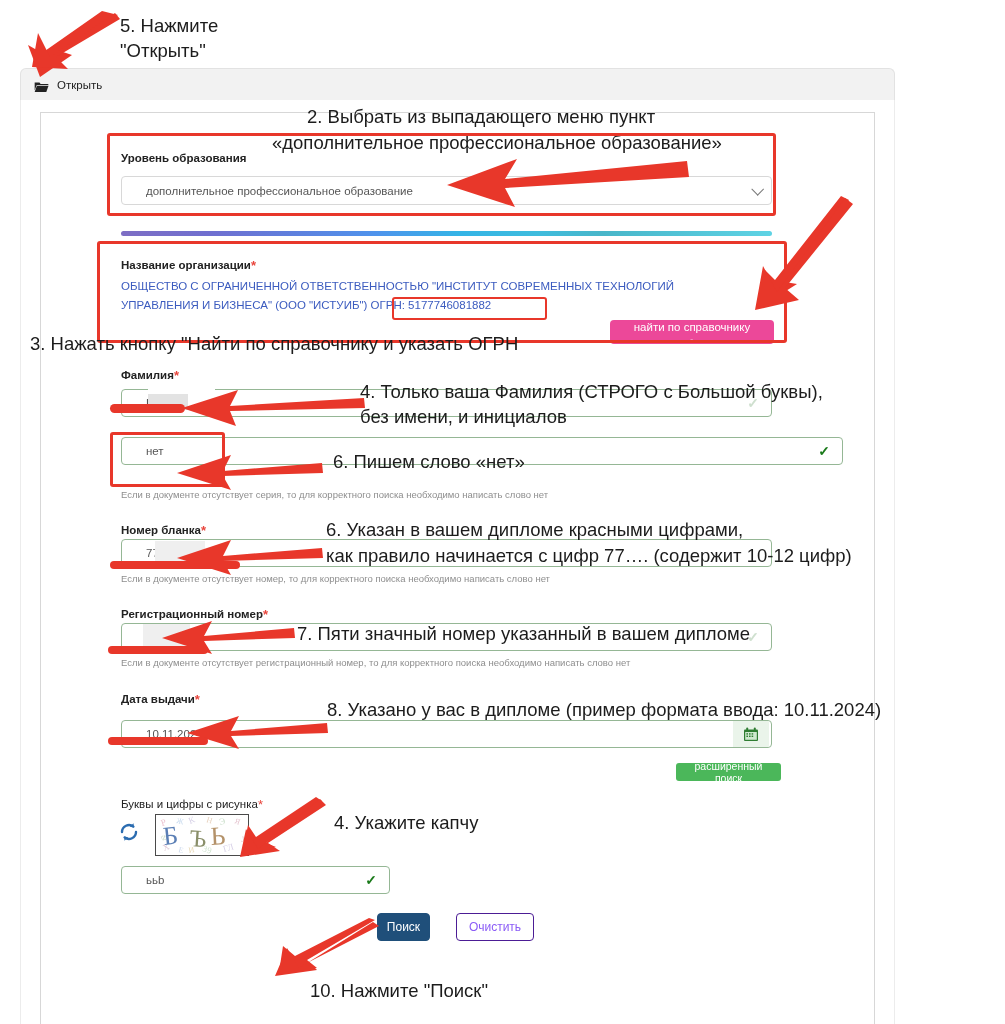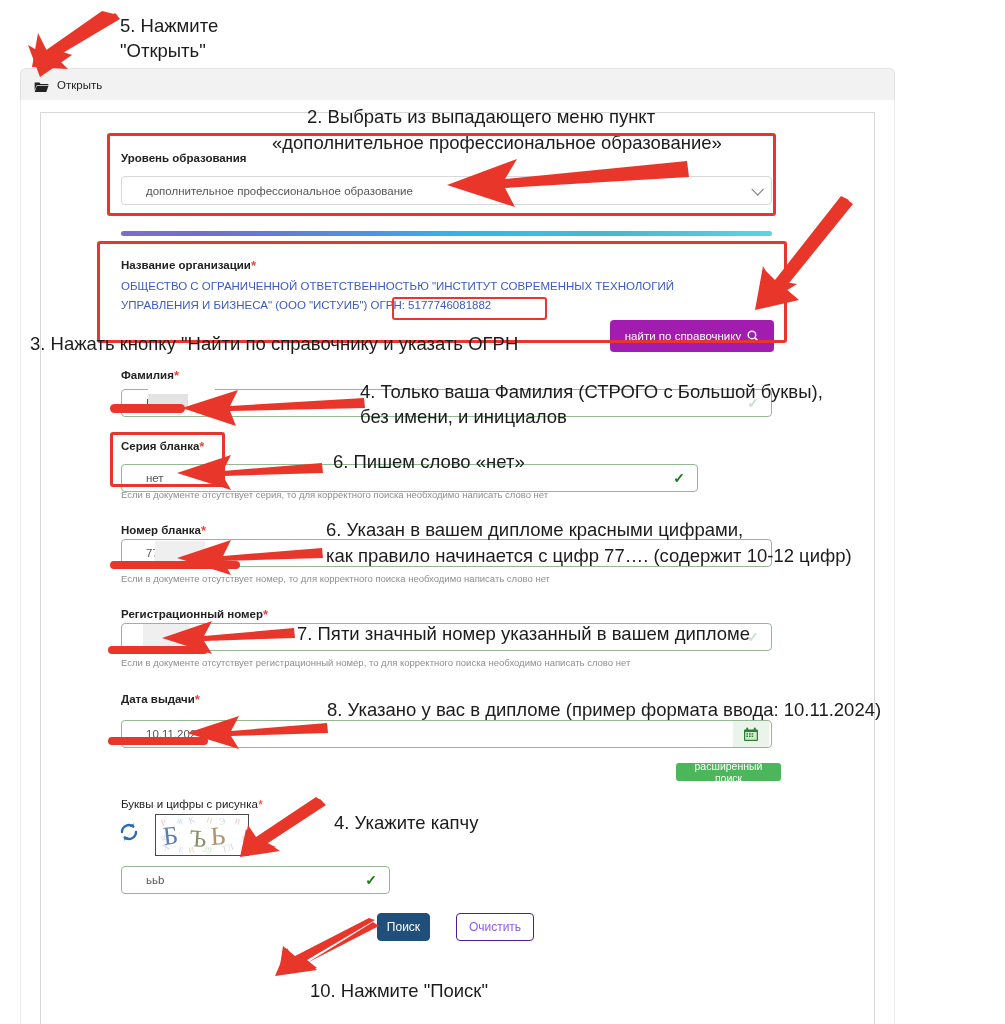--- a/index.html
+++ b/index.html
@@ -56,24 +56,24 @@
 
   
   .gradbar{position:absolute;left:121px;top:231px;width:651px;height:5px;border-radius:3px;
     background:linear-gradient(90deg,#7e6ec4 0%,#6f6fd0 14%,#5f7fdd 26%,#4f93ec 39%,#34b4e6 52%,#3fbcdd 64%,#49b6c9 74%,#52c3d6 86%,#5fd3e4 100%);}
 
   
   .orgname{position:absolute;left:121px;top:277px;width:660px;font-size:11.5px;color:#3b5bbf;line-height:19px;}
   .ogrn-chip{white-space:nowrap;}
 
   .btn-spravochnik{
-    position:absolute;left:610px;top:320px;width:164px;height:32px;
-    background:#a21caf;border:none;border-radius:4px;color:#fff;font-size:11.5px;
+    position:absolute;left:610px;top:320px;width:164px;height:24px;
+    background:#ec4899;border:none;border-radius:4px;color:#fff;font-size:11.5px;
     display:flex;align-items:center;justify-content:center;gap:6px;
-    font-family:"Liberation Sans",sans-serif;cursor:pointer;
+    font-family:"Liberation Sans",sans-serif;cursor:pointer;flex-direction:column;
   }
   .btn-ext{
     position:absolute;left:676px;top:763px;width:105px;height:18px;
     background:#4bb75a;border-radius:3px;color:#fff;font-size:10.5px;
     display:flex;align-items:center;justify-content:center;cursor:pointer;border:none;
     font-family:"Liberation Sans",sans-serif;
   }
   .cal-btn{
     position:absolute;left:733px;top:721px;width:36px;height:26px;
     background:#eaf4ea;border:none;display:flex;align-items:center;justify-content:center;cursor:pointer;
@@ -156,21 +156,21 @@
   <div class="field valid" style="left:121px;top:389px;width:651px;height:28px;">
     <span>Пе</span>
     <span class="tick pale">✓</span>
   </div>
   <div class="redact" style="left:148px;top:380px;width:67px;height:34px;"></div>
   <div class="redact g" style="left:148px;top:394px;width:40px;height:16px;"></div>
 
   <div class="flabel" style="left:121px;top:440px;">
     <span>Серия бланка</span><span class="req">*</span>
   </div>
-  <div class="field valid" style="left:121px;top:464px;width:577px;height:28px;">
+  <div class="field valid" style="left:121px;top:437px;width:722px;height:28px;">
     <span>нет</span>
     <span class="tick">✓</span>
   </div>
   <div class="hint" style="left:121px;top:489px;">Если в документе отсутствует серия, то для корректного поиска необходимо написать слово нет</div>
 
   <div class="flabel" style="left:121px;top:524px;">
     <span>Номер бланка</span><span class="req">*</span>
   </div>
   <div class="field valid" style="left:121px;top:539px;width:651px;height:28px;">
     <span>772</span>

